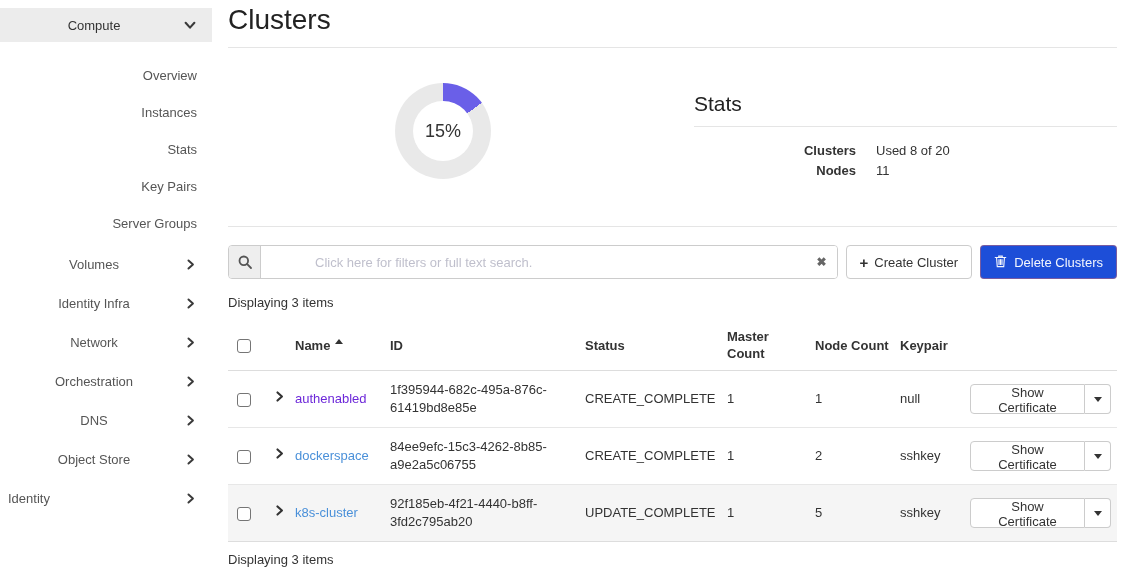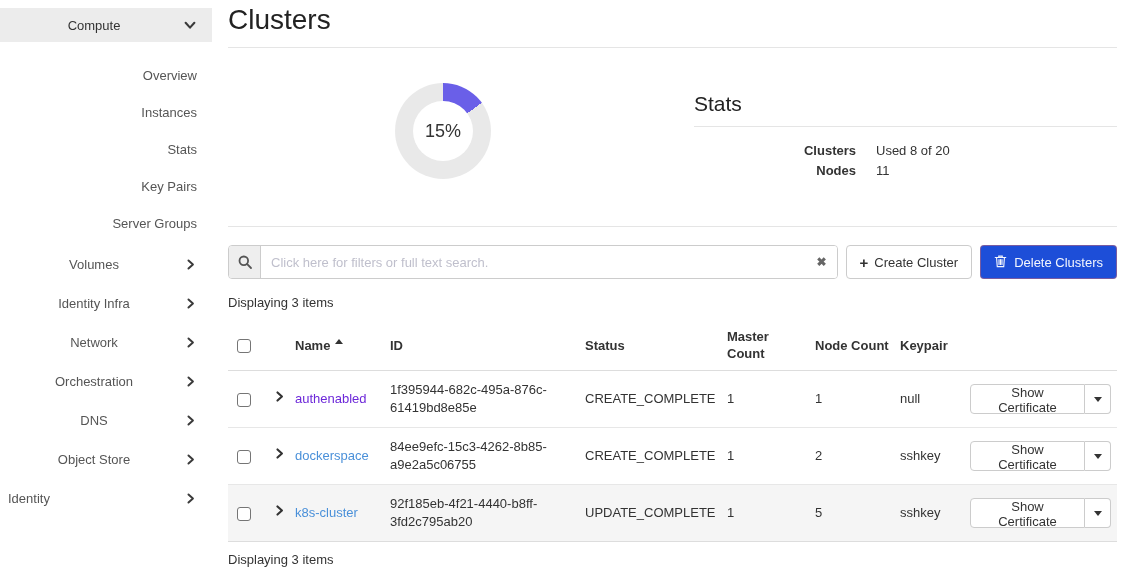--- a/index.html
+++ b/index.html
@@ -43,21 +43,21 @@
   .stat-row dt { width: 162px; text-align: right; font-weight: bold; color: #333; }
   .stat-row dd { margin-left: 20px; color: #333; }
 
   
   .toolbar { display: flex; margin-top: 18px; gap: 8px; }
   .search-group { flex: 1; display: flex; align-items: stretch; height: 34px;
     border: 1px solid #ccc; border-radius: 4px; overflow: hidden; background: #fff; }
   .search-addon { width: 32px; background: #eee; border-right: 1px solid #ccc;
     display: flex; align-items: center; justify-content: center; cursor: pointer; }
   .search-input { flex: 1; border: none; outline: none; padding: 0 10px; font-size: 13px;
-    font-family: inherit; color: #4c1d95; }
+    font-family: inherit; color: #4c1d95; margin-left: 44px; }
   .search-input::placeholder { color: #aab; opacity: .75; }
   .search-clear { width: 30px; border: none; background: #fff; color: #666;
     font-size: 12px; font-weight: bold; cursor: pointer; }
   .btn { height: 34px; border-radius: 4px; font-size: 13px; font-family: inherit;
     display: inline-flex; align-items: center; justify-content: center; gap: 6px;
     cursor: pointer; }
   .btn-create { background: #fff; border: 1px solid #ccc; color: #333; padding: 0 13px; }
   .btn-create .plus { font-weight: bold; font-size: 15px; line-height: 1; }
   .btn-delete { border: 1px solid rgba(212,106,106,.5); color: rgba(255,255,255,.95);
     padding: 0 13px; }

